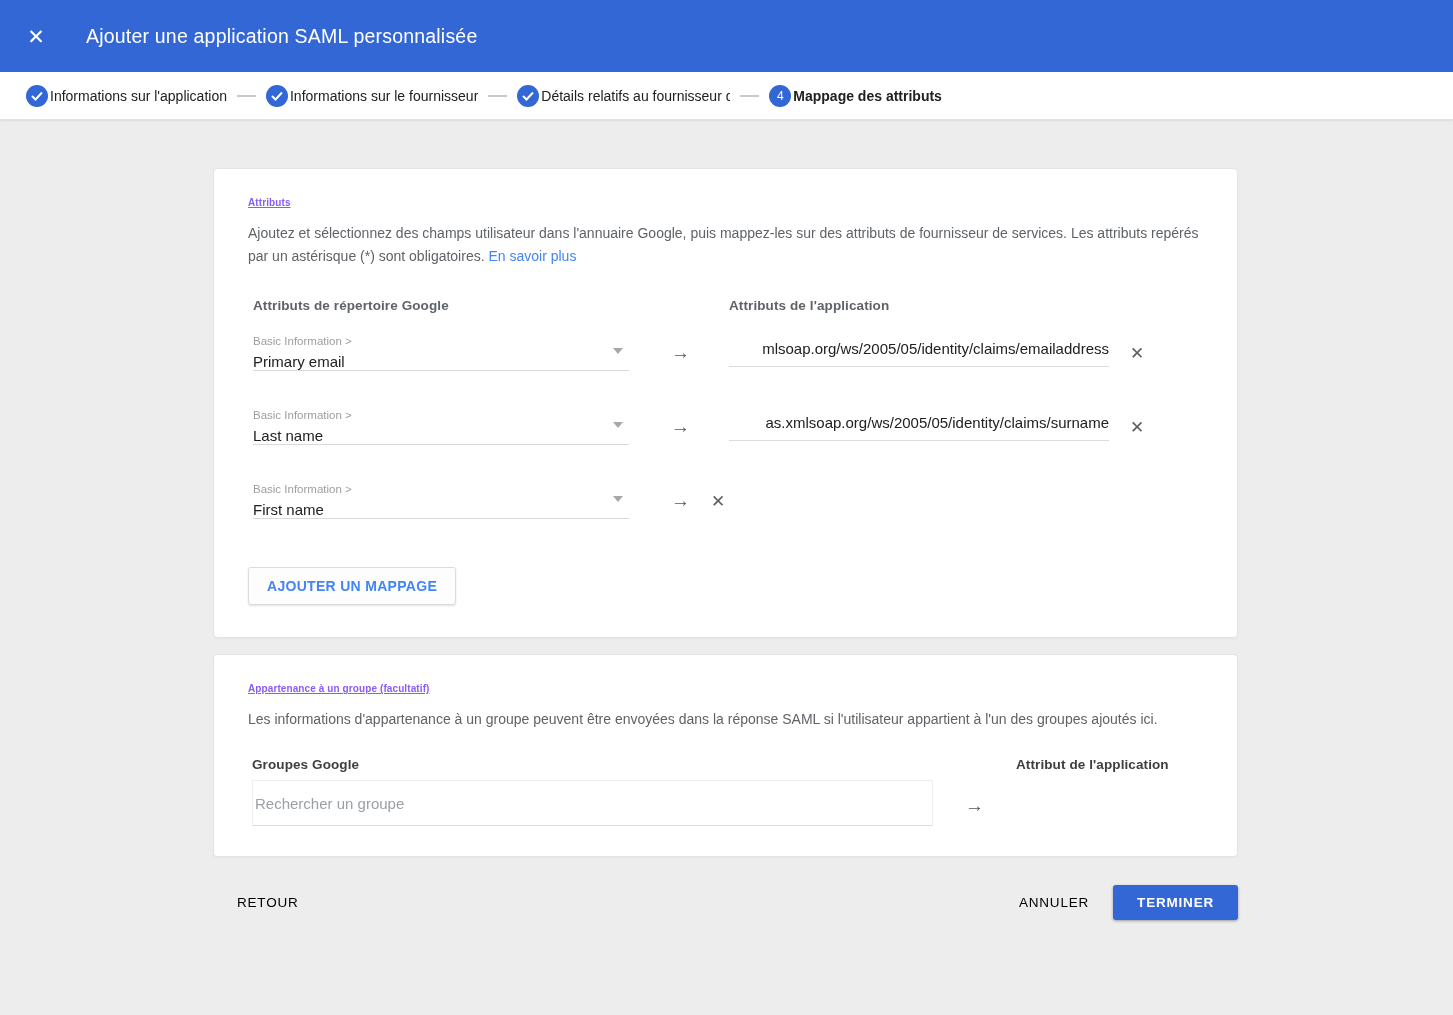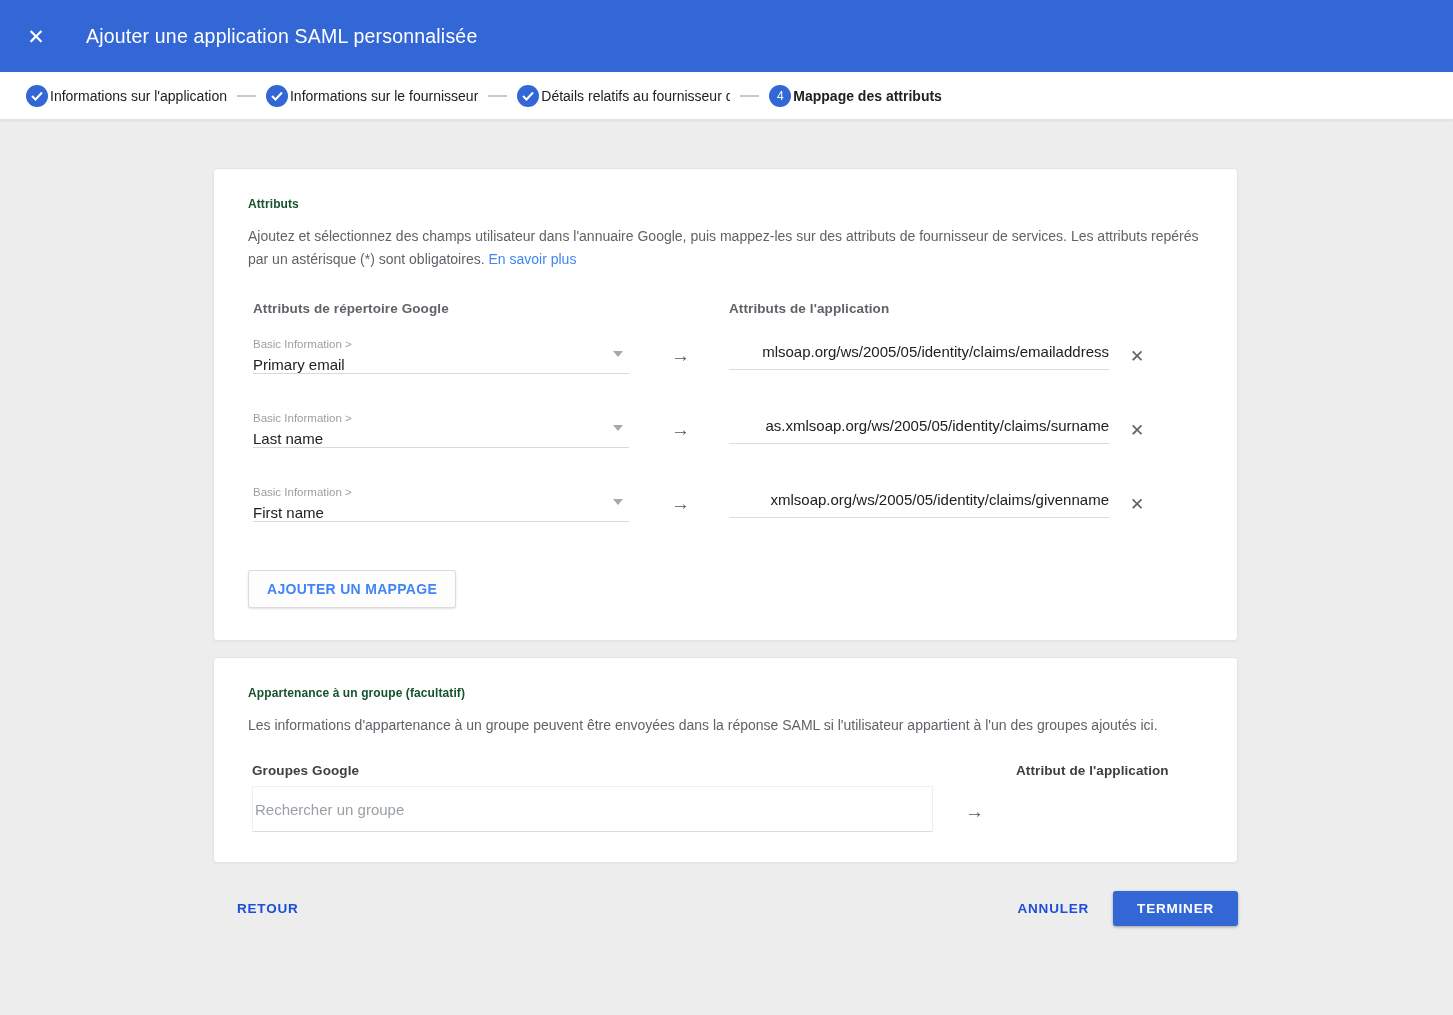--- a/index.html
+++ b/index.html
@@ -80,24 +80,25 @@
     background: #ffffff;
     border: 1px solid #e4e4e4;
     border-radius: 4px;
     box-shadow: 0 1px 2px rgba(0,0,0,0.04);
     padding: 28px 34px 32px 34px;
   }
   .card-1 { margin-top: 48px; }
   .card-2 { margin-top: 16px; padding-bottom: 30px; }
 
   .card-title {
-    font-size: 12px;
-    font-weight: bold;
-    color: #14532d;
+    font-size: 10px;
+    font-weight: bold;
+    color: #8b5cf6;
     letter-spacing: 0.1px;
+    text-decoration: underline;
   }
   .card-desc {
     margin-top: 14px;
     font-size: 14px;
     color: #5f6368;
     line-height: 23px;
     max-width: 952px;
   }
   .link { color: #4285f4; cursor: pointer; text-decoration: none; }
 
@@ -238,22 +239,22 @@
   
   .footer {
     margin-top: 28px;
     padding-left: 233px;
     padding-right: 215px;
     display: flex;
     align-items: center;
   }
   .text-btn {
     font-size: 13.5px;
-    font-weight: bold;
-    color: #1d4ed8;
+    font-weight: normal;
+    color: #000000;
     letter-spacing: 0.8px;
     cursor: pointer;
     background: none;
     border: none;
     font-family: "Liberation Sans", sans-serif;
     padding: 8px 4px;
   }
   .footer .spacer { flex: 1; }
   .primary-btn {
     margin-left: 20px;
@@ -358,23 +359,20 @@
   </div>
 
   
   <div class="map-row">
     <div class="select-field">
       <div class="select-cat">Basic Information &gt;</div>
       <div class="select-val">First name</div>
       <span class="dd-arrow"></span>
     </div>
     <span class="map-arrow row-arrow">→</span>
-    <div class="app-field">
-      <span>xmlsoap.org/ws/2005/05/identity/claims/givenname</span>
-    </div>
     <span class="delete-x">✕</span>
   </div>
 
   <button class="add-mapping-btn">AJOUTER UN MAPPAGE</button>
 </div>
 
 <div class="card card-2">
   <div class="card-title">Appartenance à un groupe (facultatif)</div>
   <div class="card-desc">Les informations d'appartenance à un groupe peuvent être envoyées dans la réponse SAML si l'utilisateur appartient à l'un des groupes ajoutés ici.</div>
 

